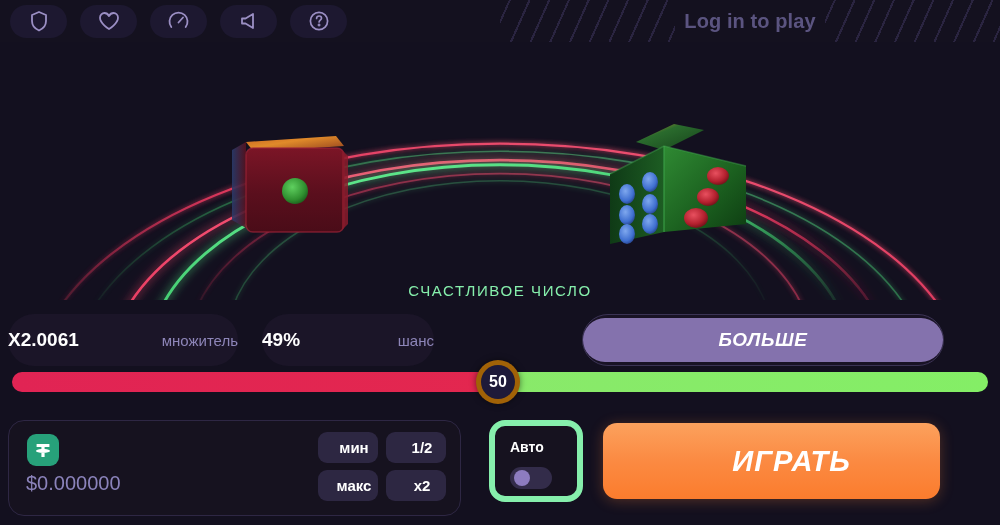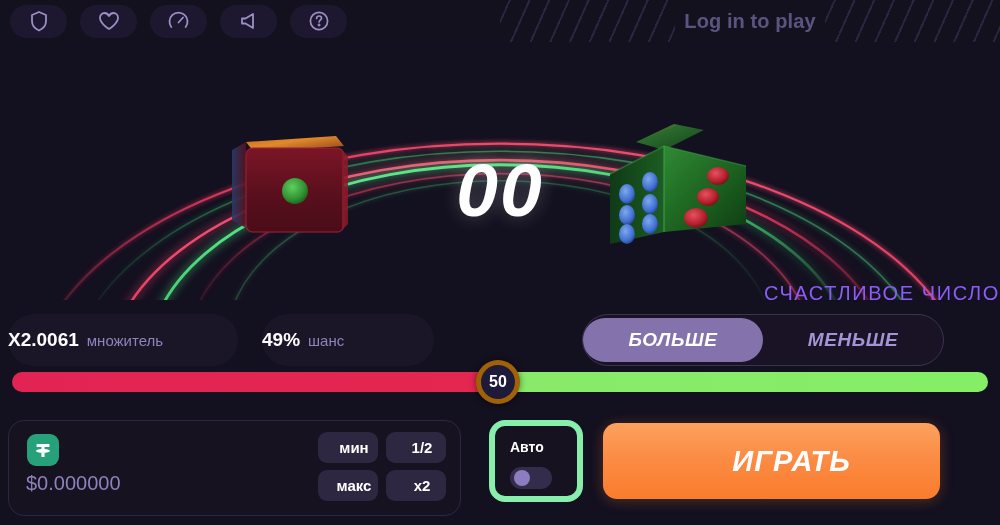--- a/index.html
+++ b/index.html
@@ -70,36 +70,36 @@
   .lucky-num {
     position: absolute; left: 0; top: 105px; width: 1000px;
     text-align: center;
     font-size: 75px; font-weight: bold; font-style: italic;
     color: #ffffff; letter-spacing: 2px;
     z-index: 20;
     text-shadow: 0 0 18px rgba(255,255,255,.25);
   }
   .lucky-label {
     position: absolute; left: 0; top: 240px; width: 1000px;
-    text-align: right;
-    font-size: 20px; color: #8b5cf6; letter-spacing: 1.6px;
+    text-align: center;
+    font-size: 15px; color: #86efac; letter-spacing: 1.6px;
     z-index: 20;
   }
 
   
   .stats-row {
     position: absolute; left: 0; top: 314px;
     width: 1000px; height: 52px;
     display: flex; align-items: center;
     z-index: 25;
   }
   .pill {
     height: 52px; border-radius: 26px;
     background: #1b1528;
-    display: flex; align-items: center; justify-content: flex-start;
+    display: flex; align-items: center; justify-content: space-between;
     gap: 8px;
   }
   .pill-mult { margin-left: 8px; width: 230px; }
   .pill-chance { margin-left: 24px; width: 172px; }
   .pill-val { color: #fff; font-size: 19px; font-weight: bold; }
   .pill-unit { color: #8d85b8; font-size: 15px; }
 
   .toggle-group {
     position: absolute; left: 582px; top: 314px;
     width: 362px; height: 52px;
@@ -403,38 +403,36 @@
       <ellipse cx="100" cy="106" rx="12" ry="10" fill="url(#pipRed)"></ellipse>
 
       <ellipse cx="31" cy="82" rx="8" ry="10" fill="url(#pipBlue)"></ellipse>
       <ellipse cx="31" cy="103" rx="8" ry="10" fill="url(#pipBlue)"></ellipse>
       <ellipse cx="31" cy="122" rx="8" ry="10" fill="url(#pipBlue)"></ellipse>
       <ellipse cx="54" cy="70" rx="8" ry="10" fill="url(#pipBlue)"></ellipse>
       <ellipse cx="54" cy="92" rx="8" ry="10" fill="url(#pipBlue)"></ellipse>
       <ellipse cx="54" cy="112" rx="8" ry="10" fill="url(#pipBlue)"></ellipse>
     </svg>
 
-    <div class="lucky-num">00</div>
     <div class="lucky-label">СЧАСТЛИВОЕ ЧИСЛО</div>
   </div>
 
   <div class="stats-row">
     <div class="pill pill-mult">
       <span class="pill-val">X2.0061</span>
       <span class="pill-unit">множитель</span>
     </div>
     <div class="pill pill-chance">
       <span class="pill-val">49%</span>
       <span class="pill-unit">шанс</span>
     </div>
   </div>
 
   <div class="toggle-group">
     <div class="toggle-opt active">БОЛЬШЕ</div>
-    <div class="toggle-opt inactive">МЕНЬШЕ</div>
   </div>
 
   <div class="slider-wrap">
     <div class="slider-track">
       <div class="track-low"></div>
       <div class="track-high"></div>
     </div>
     <div class="slider-knob">
       <div class="knob-inner">50</div>
     </div>

